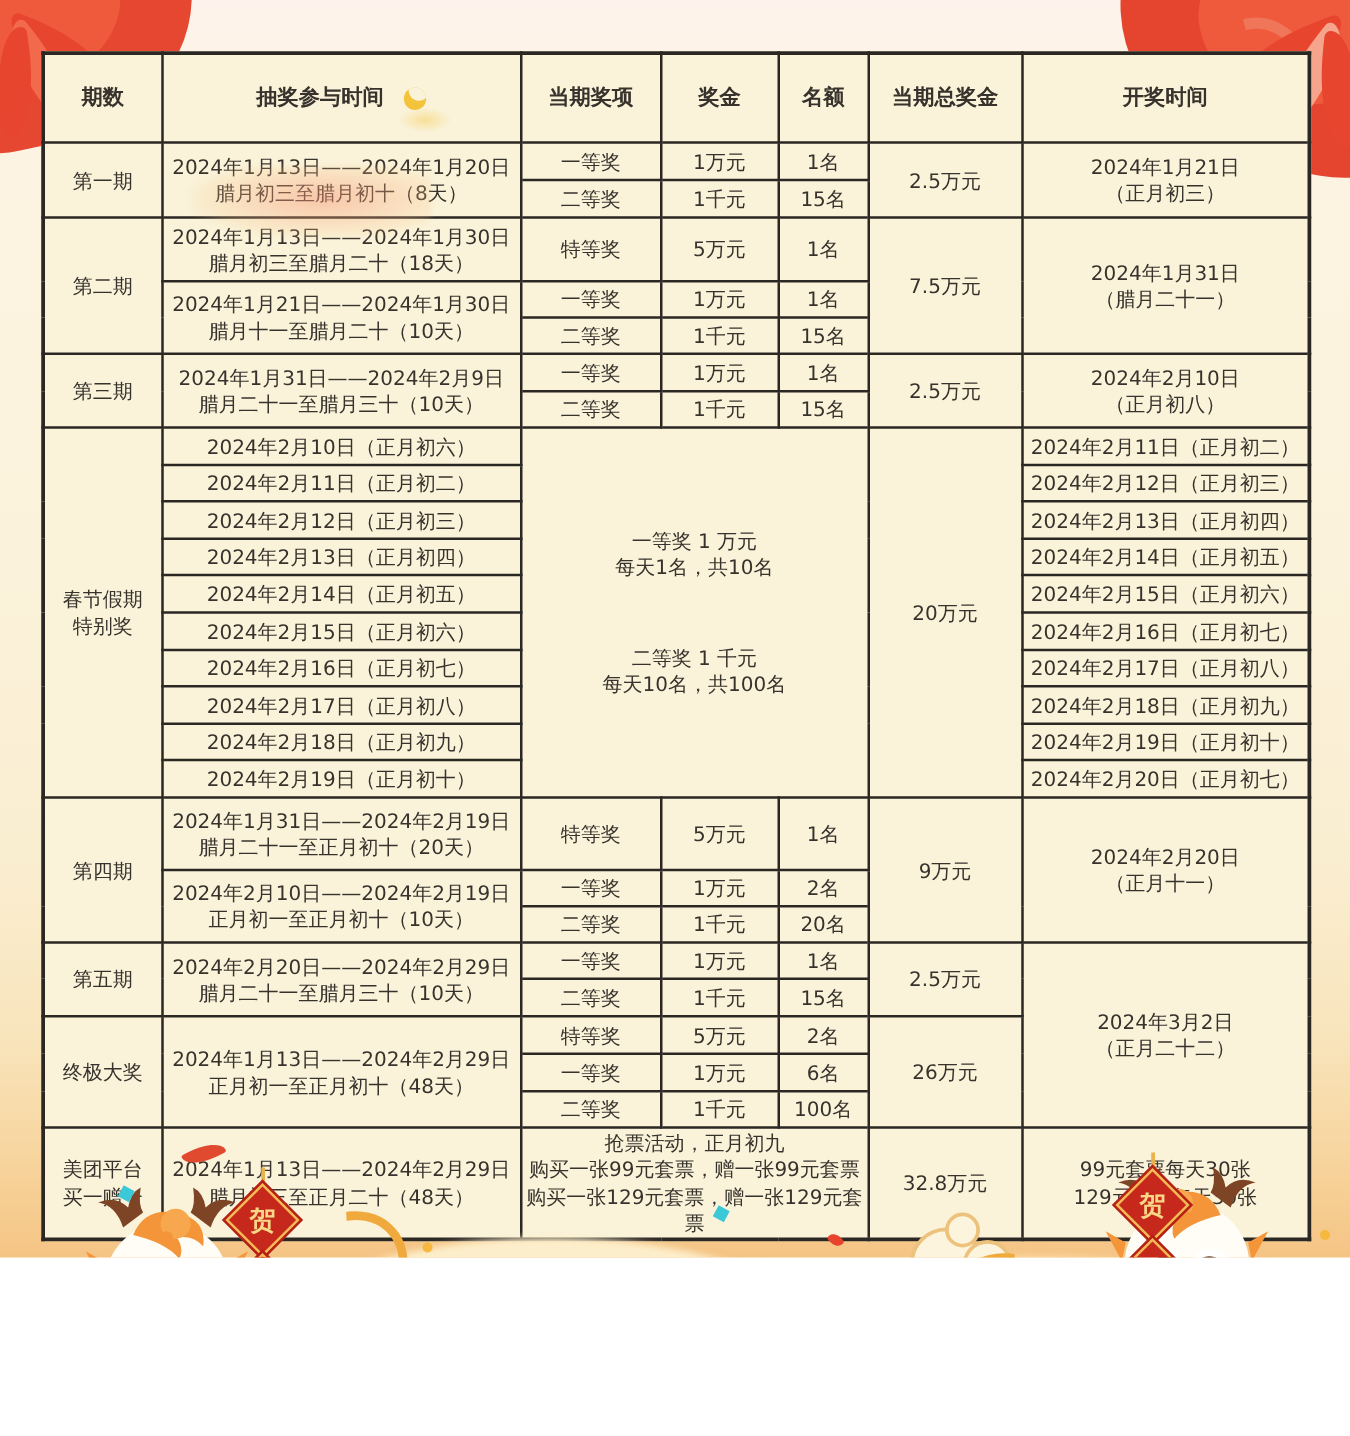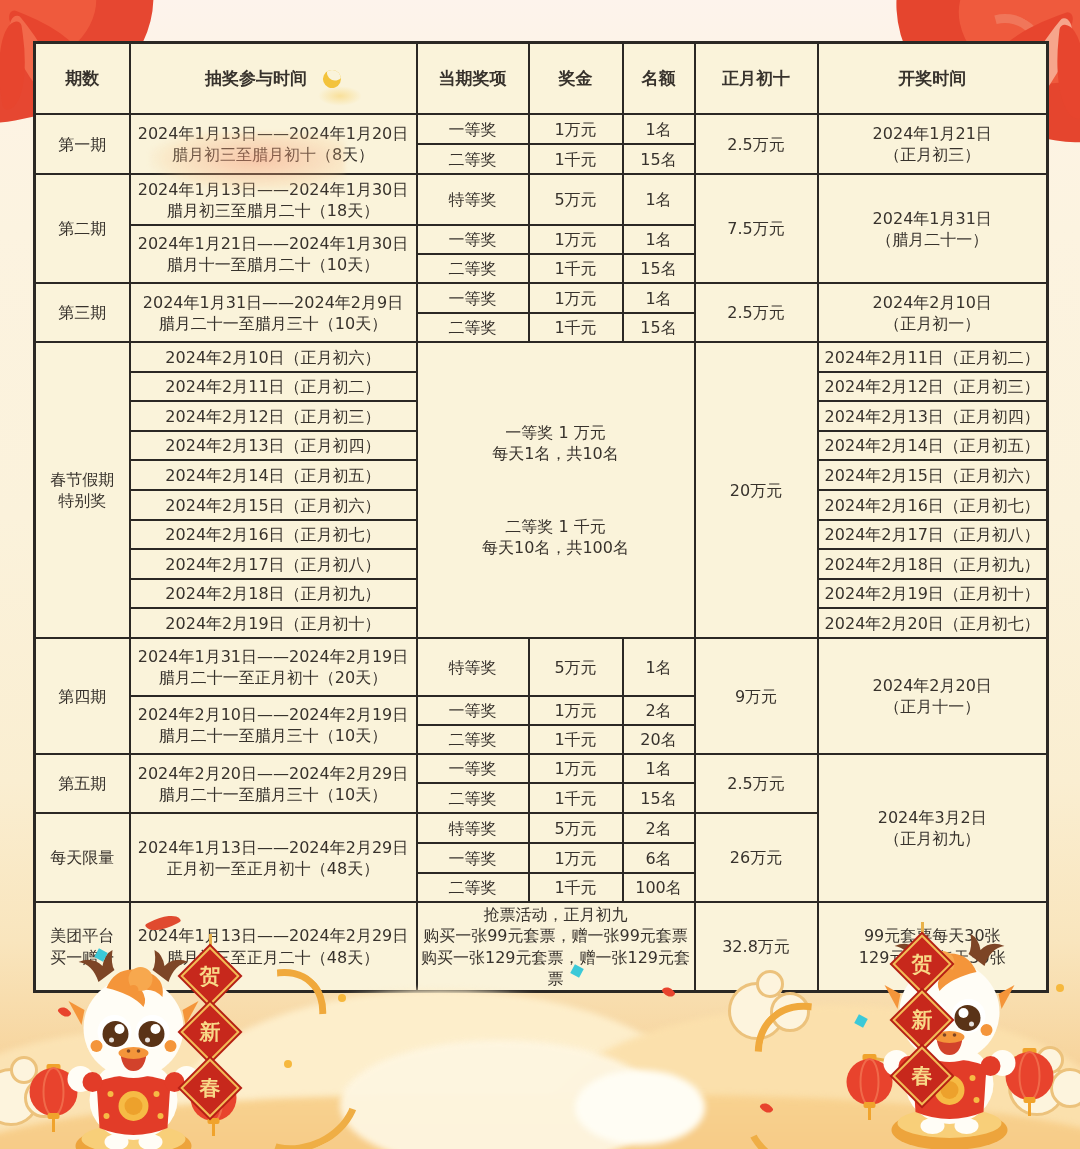--- a/index.html
+++ b/index.html
@@ -1,17 +1,17 @@
 <!DOCTYPE html>
 <html><head>
 <meta charset="utf-8">
 <style>
   html,body{margin:0;padding:0;}
   body{width:1080px;height:1149px;overflow:hidden;font-family:"DejaVu Sans","Liberation Sans",sans-serif;}
-  .stage{position:relative;width:1080px;height:1149px;overflow:hidden;
+  .stage{position:relative;width:1080px;height:1006px;overflow:hidden;
     background:linear-gradient(180deg,#fdf3ec 0%,#fdf3e4 8%,#fcf3e0 20%,#fbf2db 45%,#faeed1 68%,#f9e5bd 82%,#f7d59e 92%,#f5c484 100%);}
   
   table.sched{position:absolute;left:33px;top:41px;width:1013px;border-collapse:collapse;table-layout:fixed;
     border:3px solid #2b2824;background:#faf3da;z-index:2;}
   table.sched td{border:2px solid #2b2824;background:#faf3da;text-align:center;vertical-align:middle;
     white-space:pre-line;font-size:16px;color:#37322c;line-height:1.32;padding:1px 2px;}
   tr.hdr td{font-weight:bold;font-size:17px;}
   td.plabel{font-size:17px;}
   .hwrap{display:flex;align-items:center;justify-content:center;gap:16px;}
   .moon{width:18px;height:18px;border-radius:50%;background:#f3c33c;position:relative;overflow:hidden;transform:rotate(-20deg);flex:0 0 auto;}
@@ -119,21 +119,21 @@
       <td>期数</td>
       <td>
         <div class="hwrap">
           <span>抽奖参与时间</span>
           <span class="moon"></span>
         </div>
       </td>
       <td>当期奖项</td>
       <td>奖金</td>
       <td>名额</td>
-      <td>正月初十</td>
+      <td>当期总奖金</td>
       <td>开奖时间</td>
     </tr>
 
     <tr style="height:30px">
       <td rowspan="2" class="plabel">第一期</td>
       <td rowspan="2">2024年1月13日——2024年1月20日
 腊月初三至腊月初十（8天）</td>
       <td>一等奖</td>
       <td>1万元</td>
       <td>1名</td>
@@ -173,21 +173,21 @@
 
     <tr style="height:30px">
       <td rowspan="2" class="plabel">第三期</td>
       <td rowspan="2">2024年1月31日——2024年2月9日
 腊月二十一至腊月三十（10天）</td>
       <td>一等奖</td>
       <td>1万元</td>
       <td>1名</td>
       <td rowspan="2">2.5万元</td>
       <td rowspan="2">2024年2月10日
-（正月初一）</td>
+（正月初八）</td>
     </tr>
     <tr style="height:29px">
       <td>二等奖</td>
       <td>1千元</td>
       <td>15名</td>
     </tr>
 
     <tr style="height:30px">
       <td rowspan="10" class="plabel">春节假期
 特别奖</td>
@@ -246,50 +246,50 @@
 腊月二十一至正月初十（20天）</td>
       <td>特等奖</td>
       <td>5万元</td>
       <td>1名</td>
       <td rowspan="3">9万元</td>
       <td rowspan="3">2024年2月20日
 （正月十一）</td>
     </tr>
     <tr style="height:29px">
       <td rowspan="2">2024年2月10日——2024年2月19日
-腊月二十一至腊月三十（10天）</td>
+正月初一至正月初十（10天）</td>
       <td>一等奖</td>
       <td>1万元</td>
       <td>2名</td>
     </tr>
     <tr style="height:29px">
       <td>二等奖</td>
       <td>1千元</td>
       <td>20名</td>
     </tr>
 
     <tr style="height:29px">
       <td rowspan="2" class="plabel">第五期</td>
       <td rowspan="2">2024年2月20日——2024年2月29日
 腊月二十一至腊月三十（10天）</td>
       <td>一等奖</td>
       <td>1万元</td>
       <td>1名</td>
       <td rowspan="2">2.5万元</td>
       <td rowspan="5">2024年3月2日
-（正月初九）</td>
+（正月二十二）</td>
     </tr>
     <tr style="height:30px">
       <td>二等奖</td>
       <td>1千元</td>
       <td>15名</td>
     </tr>
 
     <tr style="height:30px">
-      <td rowspan="3" class="plabel">每天限量</td>
+      <td rowspan="3" class="plabel">终极大奖</td>
       <td rowspan="3">2024年1月13日——2024年2月29日
 正月初一至正月初十（48天）</td>
       <td>特等奖</td>
       <td>5万元</td>
       <td>2名</td>
       <td rowspan="3">26万元</td>
     </tr>
     <tr style="height:30px">
       <td>一等奖</td>
       <td>1万元</td>

